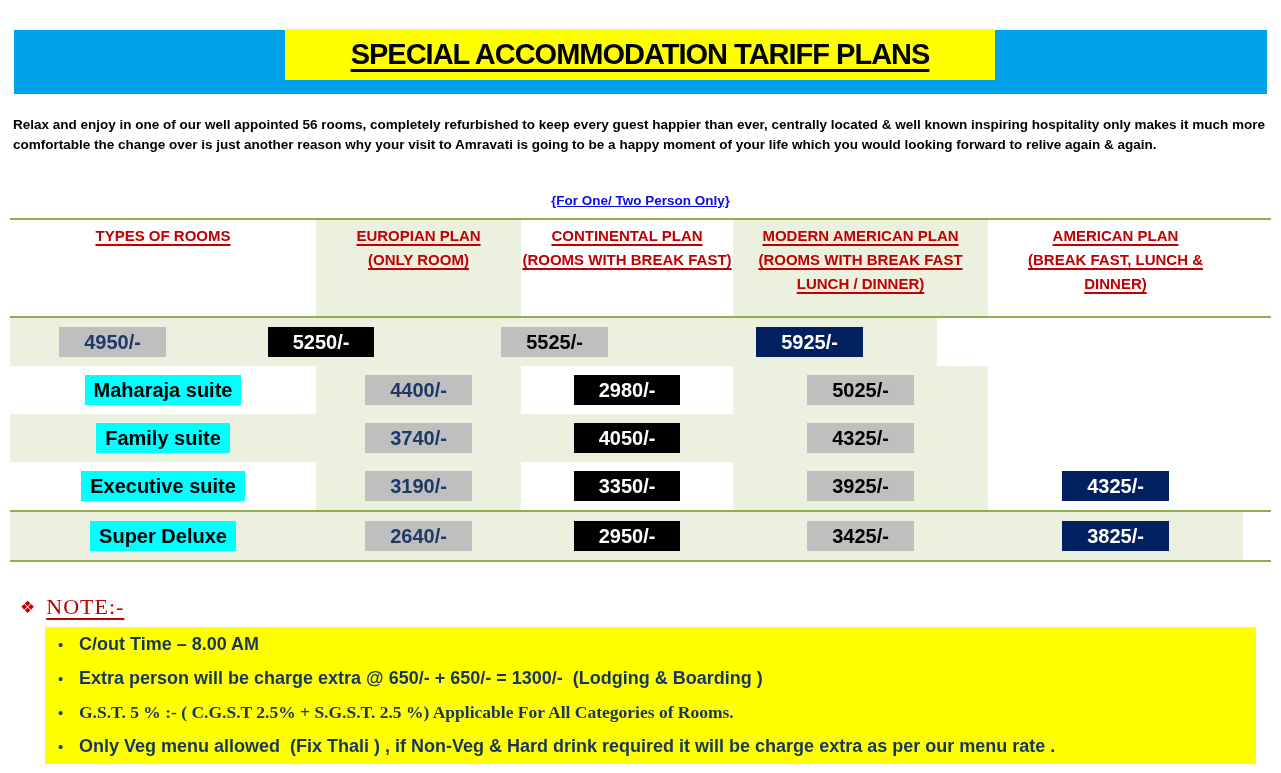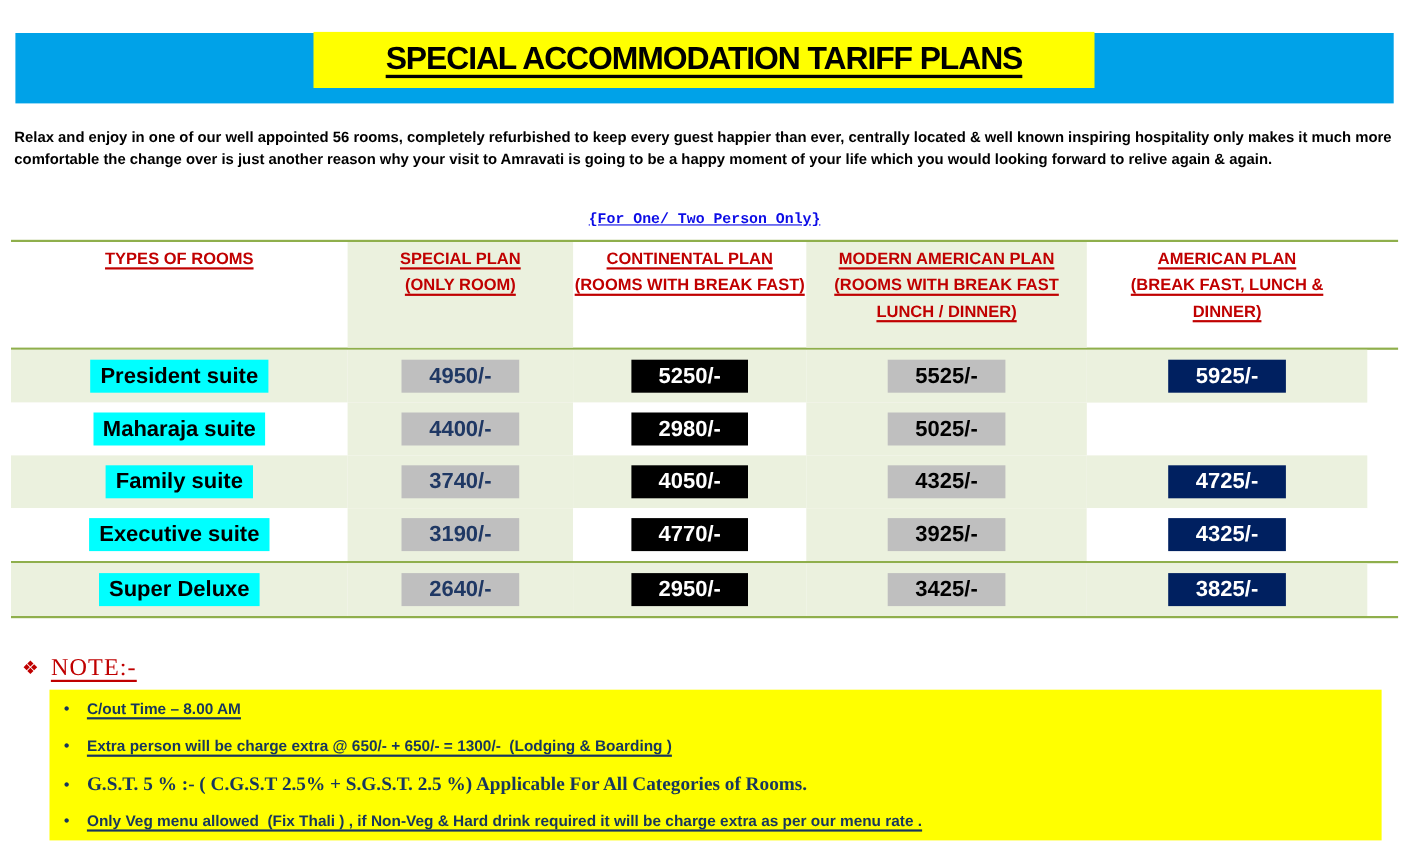--- a/index.html
+++ b/index.html
@@ -21,21 +21,20 @@
   }
   
   .intro{
     position:absolute;left:13px;top:101px;width:1256px;
     font-size:13.5px;font-weight:bold;color:#000;line-height:20px;text-align:left;
   }
   .subtitle{
     position:absolute;left:0;top:193px;width:100%;text-align:center;
     font-size:13.5px;font-weight:bold;color:var(--link-blue,#0B0BE6);
     text-decoration:underline;
-    font-family:Liberation Mono, monospace;
   }
   
   .tariff-table{position:absolute;left:10px;top:218px;width:1261px;}
   .trow{display:flex;}
   .tcell{box-sizing:border-box;display:flex;align-items:center;justify-content:center;}
   .c0{width:306px;} .c1{width:205px;} .c2{width:212px;} .c3{width:255px;} .c4{width:255px;}
   .thead-row{border-top:2px solid var(--rule-green,#8FAF4C);height:96px;}
   .thead-row .tcell{align-items:flex-start;padding-top:4px;}
   .thead-row .tcell div{
     font-size:15px;font-weight:bold;color:var(--heading-red,#C00000);
@@ -69,22 +68,22 @@
   }
   .note-block{
     position:absolute;left:45px;top:627px;width:1211px;height:137px;
     background:var(--highlight-yellow,#FFFF00);
     box-sizing:border-box;padding:7px 0 0 13px;
     display:flex;flex-direction:column;
   }
   .note-item{display:flex;align-items:baseline;margin-bottom:13px;}
   .note-bullet{color:var(--note-text-navy,#17365D);font-size:15px;width:21px;flex:none;}
   .note-text{
-    font-size:14px;font-weight:bold;color:var(--note-text-navy,#17365D);
-    text-decoration:underline;text-decoration-thickness:2px;text-underline-offset:3px;
+    font-size:18px;font-weight:bold;color:var(--note-text-navy,#17365D);
+    text-decoration-thickness:2px;text-underline-offset:3px;
     line-height:21px;white-space:pre;
   }
   .note-item.serif .note-text{
     font-family:"Liberation Serif", serif;font-size:17.5px;text-decoration:none;
   }
 </style>
 </head>
 <body>
 
 <div class="page">
@@ -97,43 +96,40 @@
   <p class="intro">Relax and enjoy in one of our well appointed 56 rooms, completely refurbished to keep every guest happier than ever, centrally located &amp; well known inspiring hospitality only makes it much more comfortable the change over is just another reason why your visit to Amravati is going to be a happy moment of your life which you would looking forward to relive again &amp; again.</p>
 
   <div class="subtitle">{For One/ Two Person Only}</div>
 
   <div class="tariff-table">
     <div class="trow thead-row">
       <div class="tcell c0">
           <div>TYPES OF ROOMS</div>
         </div>
       <div class="tcell c1 col-green">
-          <div>SPECIAL PLAN
+          <div>EUROPIAN PLAN
 (ONLY ROOM)</div>
         </div>
       <div class="tcell c2">
           <div>CONTINENTAL PLAN
 (ROOMS WITH BREAK FAST)</div>
         </div>
       <div class="tcell c3 col-green">
           <div>MODERN AMERICAN PLAN
 (ROOMS WITH BREAK FAST
 LUNCH / DINNER)</div>
         </div>
       <div class="tcell c4">
           <div>AMERICAN PLAN
 (BREAK FAST, LUNCH &amp;
 DINNER)</div>
         </div>
     </div>
 
     <div class="trow tbody-row odd first">
-      <div class="tcell c0">
-          <span class="room-name">President suite</span>
-        </div>
       <div class="tcell c1 col-green">
           <span class="price gray-navy">4950/-</span>
         </div>
       <div class="tcell c2">
           <span class="price black-white">5250/-</span>
         </div>
       <div class="tcell c3 col-green">
           <span class="price gray-black">5525/-</span>
         </div>
       <div class="tcell c4">
@@ -162,34 +158,31 @@
         </div>
       <div class="tcell c1 col-green">
           <span class="price gray-navy">3740/-</span>
         </div>
       <div class="tcell c2">
           <span class="price black-white">4050/-</span>
         </div>
       <div class="tcell c3 col-green">
           <span class="price gray-black">4325/-</span>
         </div>
-      <div class="tcell c4">
-          <span class="price navy-white">4725/-</span>
-        </div>
     </div>
 
     <div class="trow tbody-row even">
       <div class="tcell c0">
           <span class="room-name">Executive suite</span>
         </div>
       <div class="tcell c1 col-green">
           <span class="price gray-navy">3190/-</span>
         </div>
       <div class="tcell c2">
-          <span class="price black-white">4770/-</span>
+          <span class="price black-white">3350/-</span>
         </div>
       <div class="tcell c3 col-green">
           <span class="price gray-black">3925/-</span>
         </div>
       <div class="tcell c4">
           <span class="price navy-white">4325/-</span>
         </div>
     </div>
 
     <div class="trow tbody-row odd last">

